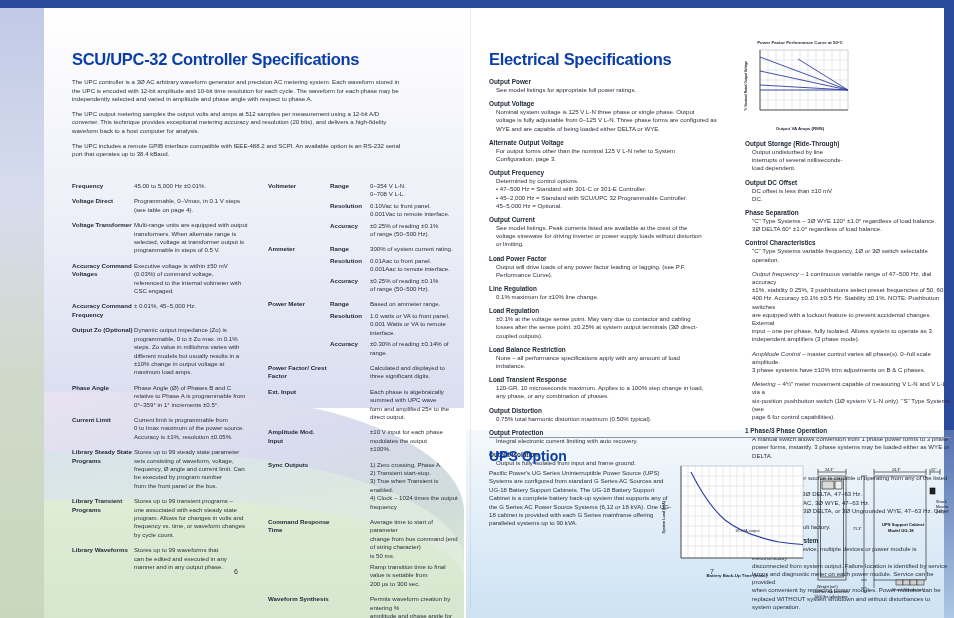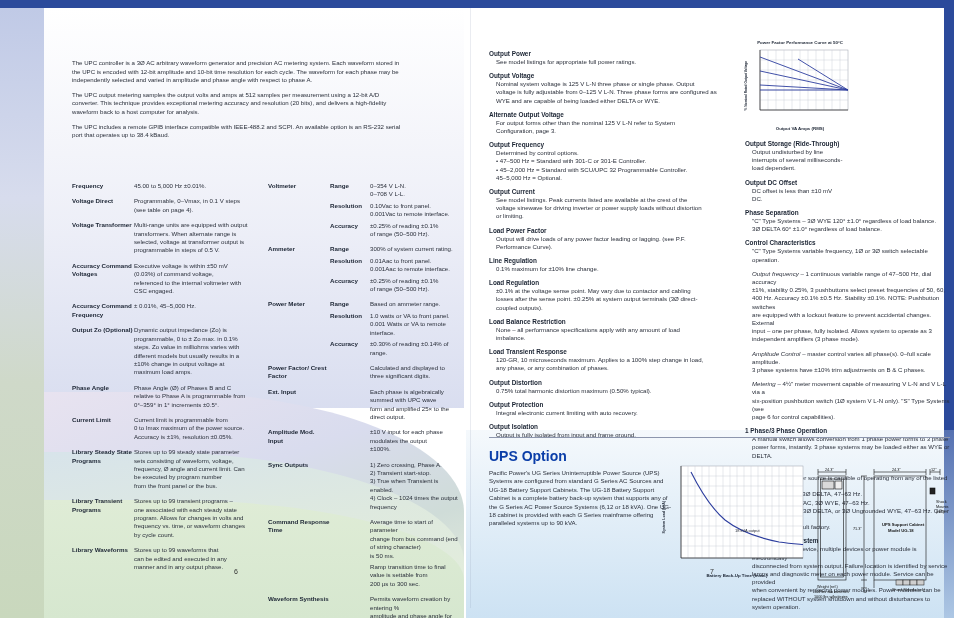--- a/index.html
+++ b/index.html
@@ -94,20 +94,21 @@
   <div class="bg-top-band"></div>
   <div class="sheet"></div>
   <div class="left-tint"></div>
   <div class="swoosh1"></div>
   <div class="swoosh2"></div>
   <div class="swoosh3"></div>
   <div class="right-tint"></div>
   <div class="spine"></div>
 
   <div class="left-col">
+    <div class="h1">SCU/UPC-32 Controller Specifications</div>
     <div class="intro" style="margin-top:9px;">
       <p>The UPC controller is a 3Ø AC arbitrary waveform generator and precision AC metering system. Each waveform stored in the UPC is encoded with 12-bit amplitude and 10-bit time resolution for each cycle. The waveform for each phase may be independently selected and varied in amplitude and phase angle with respect to phase A.</p>
       <p>The UPC output metering samples the output volts and amps at 512 samples per measurement using a 12-bit A/D converter. This technique provides exceptional metering accuracy and resolution (20 bits), and delivers a high-fidelity waveform back to a host computer for analysis.</p>
       <p>The UPC includes a remote GPIB interface compatible with IEEE-488.2 and SCPI. An available option is an RS-232 serial port that operates up to 38.4 kBaud.</p>
     </div>
   </div>
 
   <div class="specs-left">
     <table class="spec-table">
       <tbody id="spec-col-1">
@@ -337,20 +338,21 @@
               <span style="display:block">amplitude and phase angle for the 2nd through the</span>
             </td>
           </tr>
         </tbody>
     </table>
   </div>
 
   <div class="pageno left">6</div>
 
   <div class="elec">
+    <div class="h1" style="margin-bottom:9px;">Electrical Specifications</div>
     <div id="elec-sections">
         <div class="sec-title">Output Power</div>
         <div class="sec-body">
           <span style="display:block">See model listings for appropriate full power ratings.</span>
         </div>
         <div class="sec-title">Output Voltage</div>
         <div class="sec-body">
           <span style="display:block">Nominal system voltage is 125 V L-N three phase or single phase. Output</span>
           <span style="display:block">voltage is fully adjustable from 0–125 V L-N. Three phase forms are configured as</span>
           <span style="display:block">WYE and are capable of being loaded either DELTA or WYE.</span>

